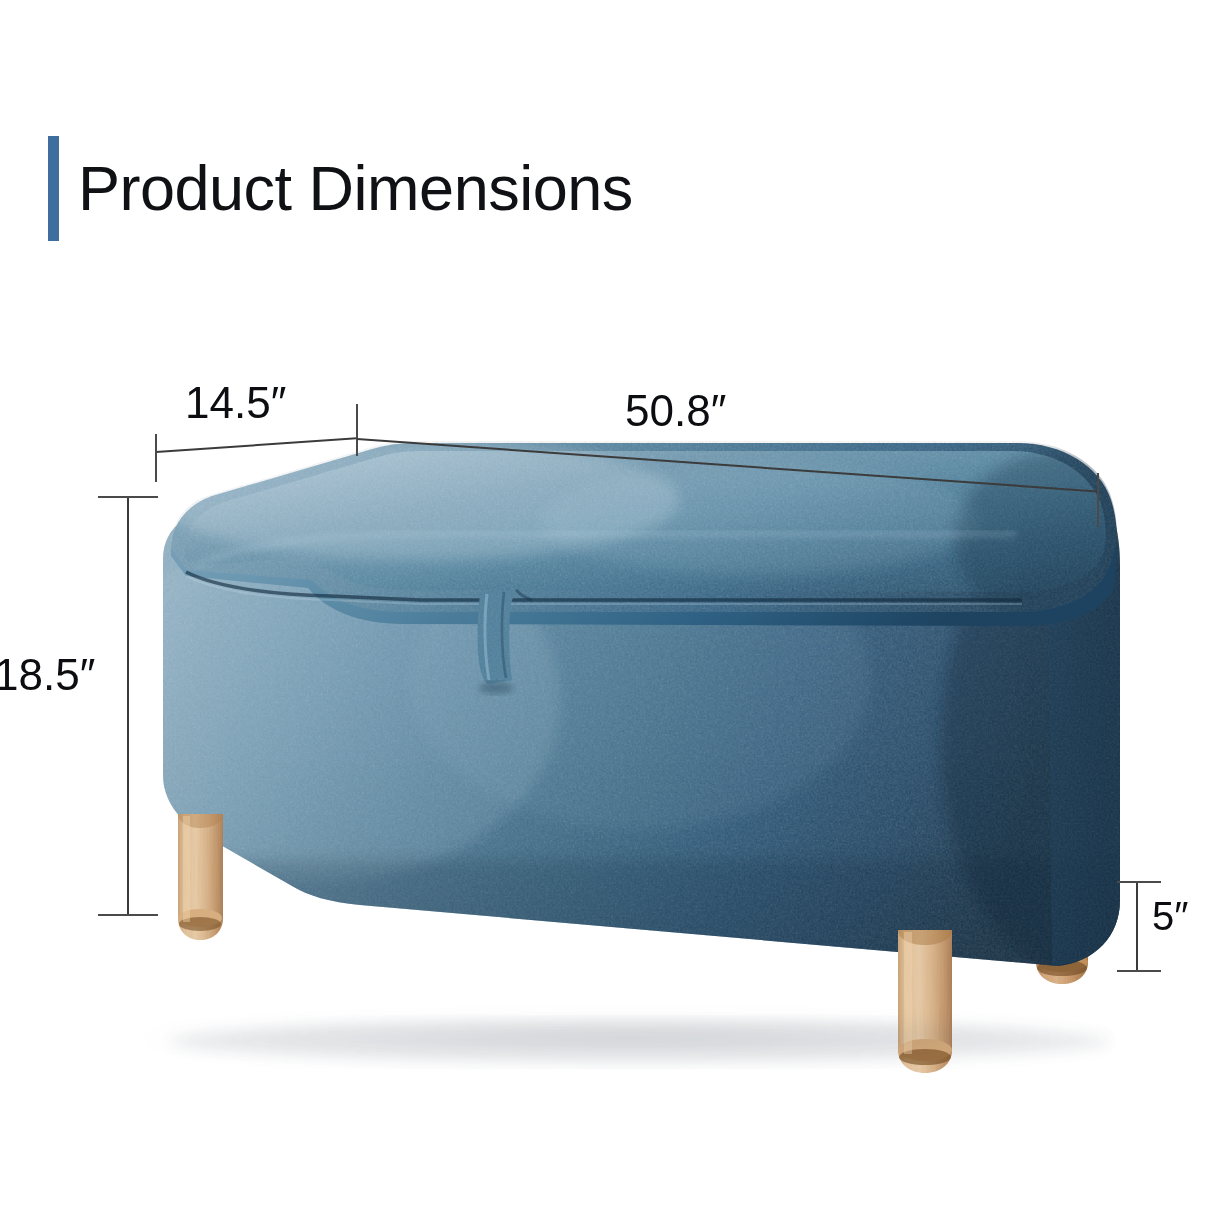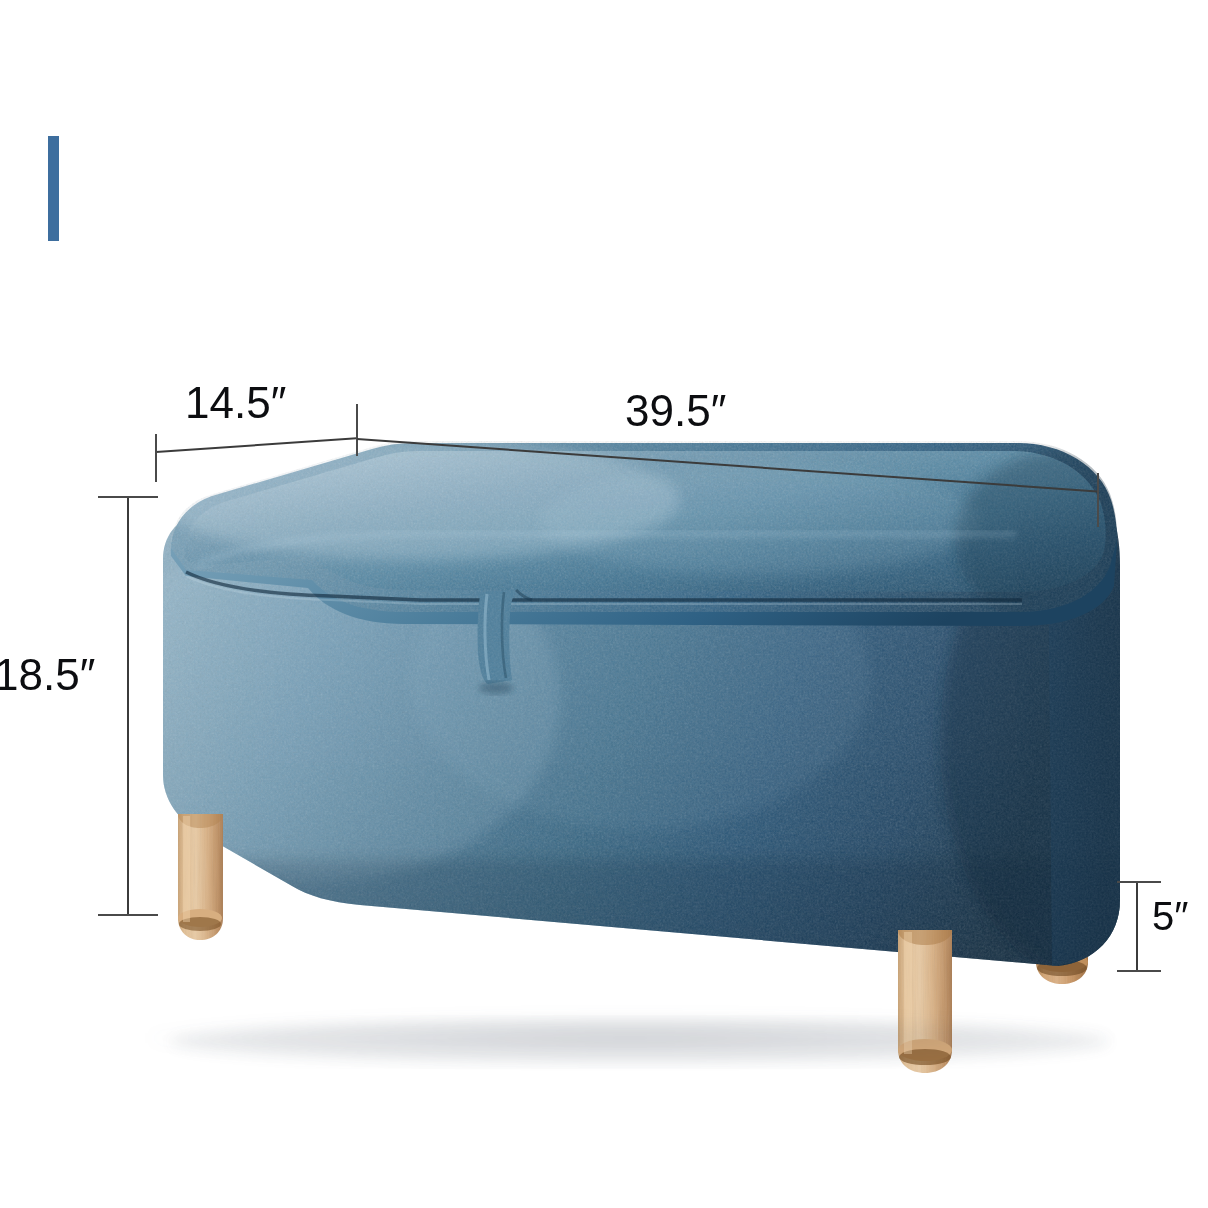--- a/index.html
+++ b/index.html
@@ -36,20 +36,21 @@
   .shadow-floor{position:absolute;left:150px;top:1015px;width:960px;height:46px;
       background:radial-gradient(ellipse at 50% 50%,rgba(60,70,85,.16) 0%,rgba(60,70,85,.06) 52%,rgba(255,255,255,0) 75%);
       filter:blur(7px);}
 </style>
 </head>
 <body>
 
 <div id="stage">
 
   <div class="accent-bar"></div>
+  <div class="page-title">Product Dimensions</div>
 
   <svg id="bench" viewBox="0 0 1208 1208" aria-hidden="true">
     <defs>
 
       <linearGradient id="gBody" x1="0" y1="0" x2="1" y2="0.18">
         <stop offset="0.00" stop-color="#8fb2c6"></stop>
         <stop offset="0.09" stop-color="#7ea5bc"></stop>
         <stop offset="0.22" stop-color="#6694b0"></stop>
         <stop offset="0.38" stop-color="#4d7e9c"></stop>
         <stop offset="0.55" stop-color="#386b8a"></stop>
@@ -297,21 +298,21 @@
   <div>
     <div class="dim-line dim-h" style="left:156px;top:451px;width:201px;transform:rotate(-3.9deg);"></div>
     <div class="tick-v" style="left:155px;top:434px;height:48px;"></div>
     <div class="tick-v" style="left:356px;top:404px;height:52px;"></div>
     <div class="dim-label lbl-depth">14.5″</div>
   </div>
 
   <div>
     <div class="dim-line dim-h" style="left:357px;top:438px;width:742px;transform:rotate(4.05deg);"></div>
     <div class="tick-v" style="left:1097px;top:473px;height:54px;"></div>
-    <div class="dim-label lbl-width">39.5″</div>
+    <div class="dim-label lbl-width">50.8″</div>
   </div>
 
   <div>
     <div class="dim-line dim-v" style="left:127px;top:496px;height:419px;"></div>
     <div class="tick-h" style="left:98px;top:496px;width:60px;"></div>
     <div class="tick-h" style="left:98px;top:914px;width:60px;"></div>
     <div class="dim-label lbl-height">18.5″</div>
   </div>
 
   <div>

